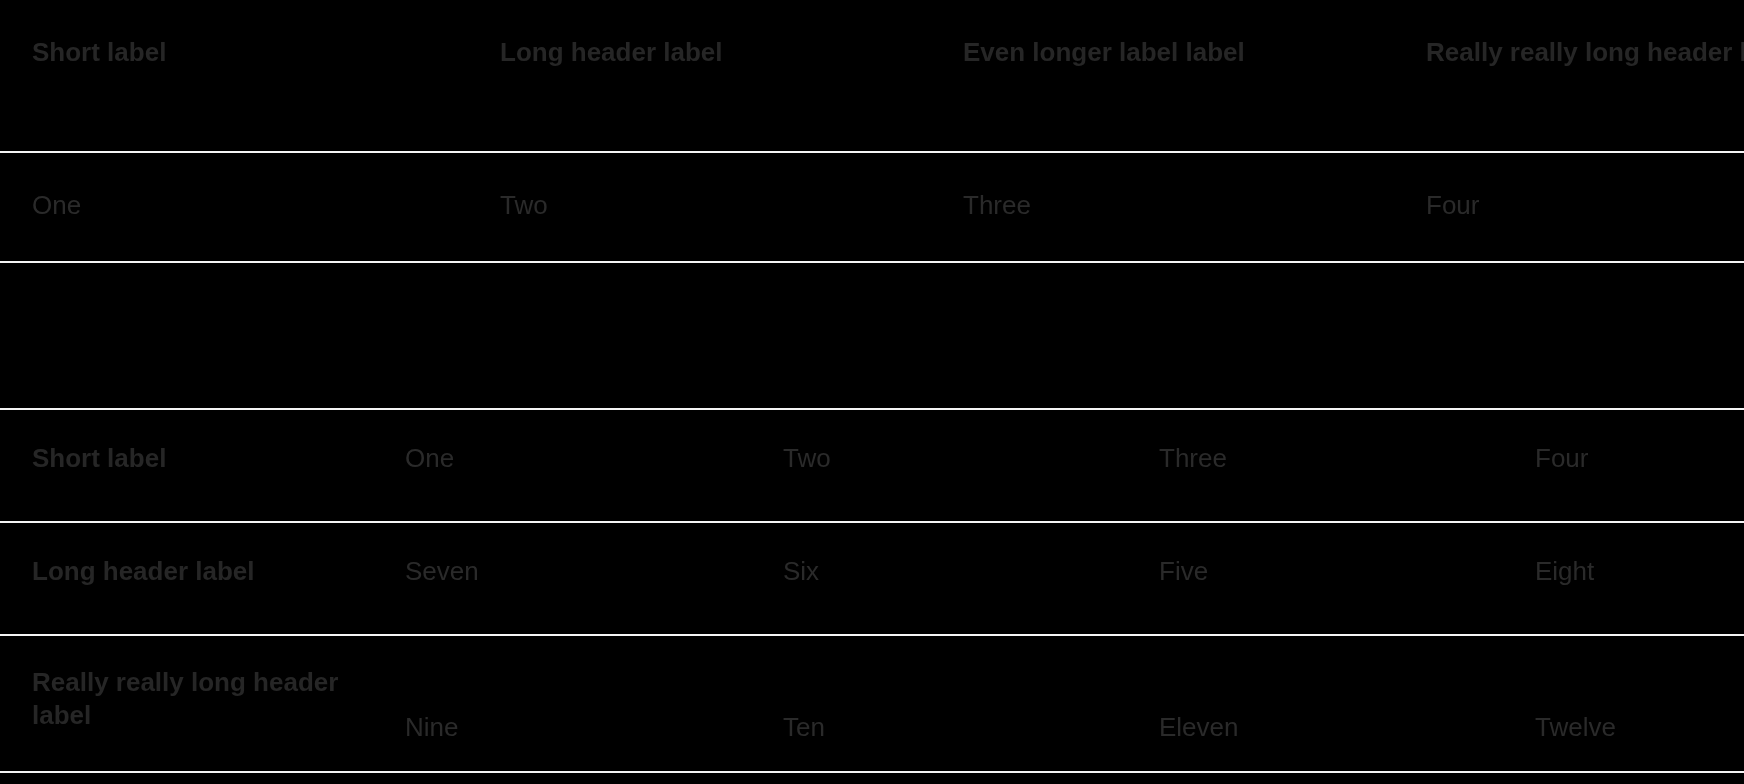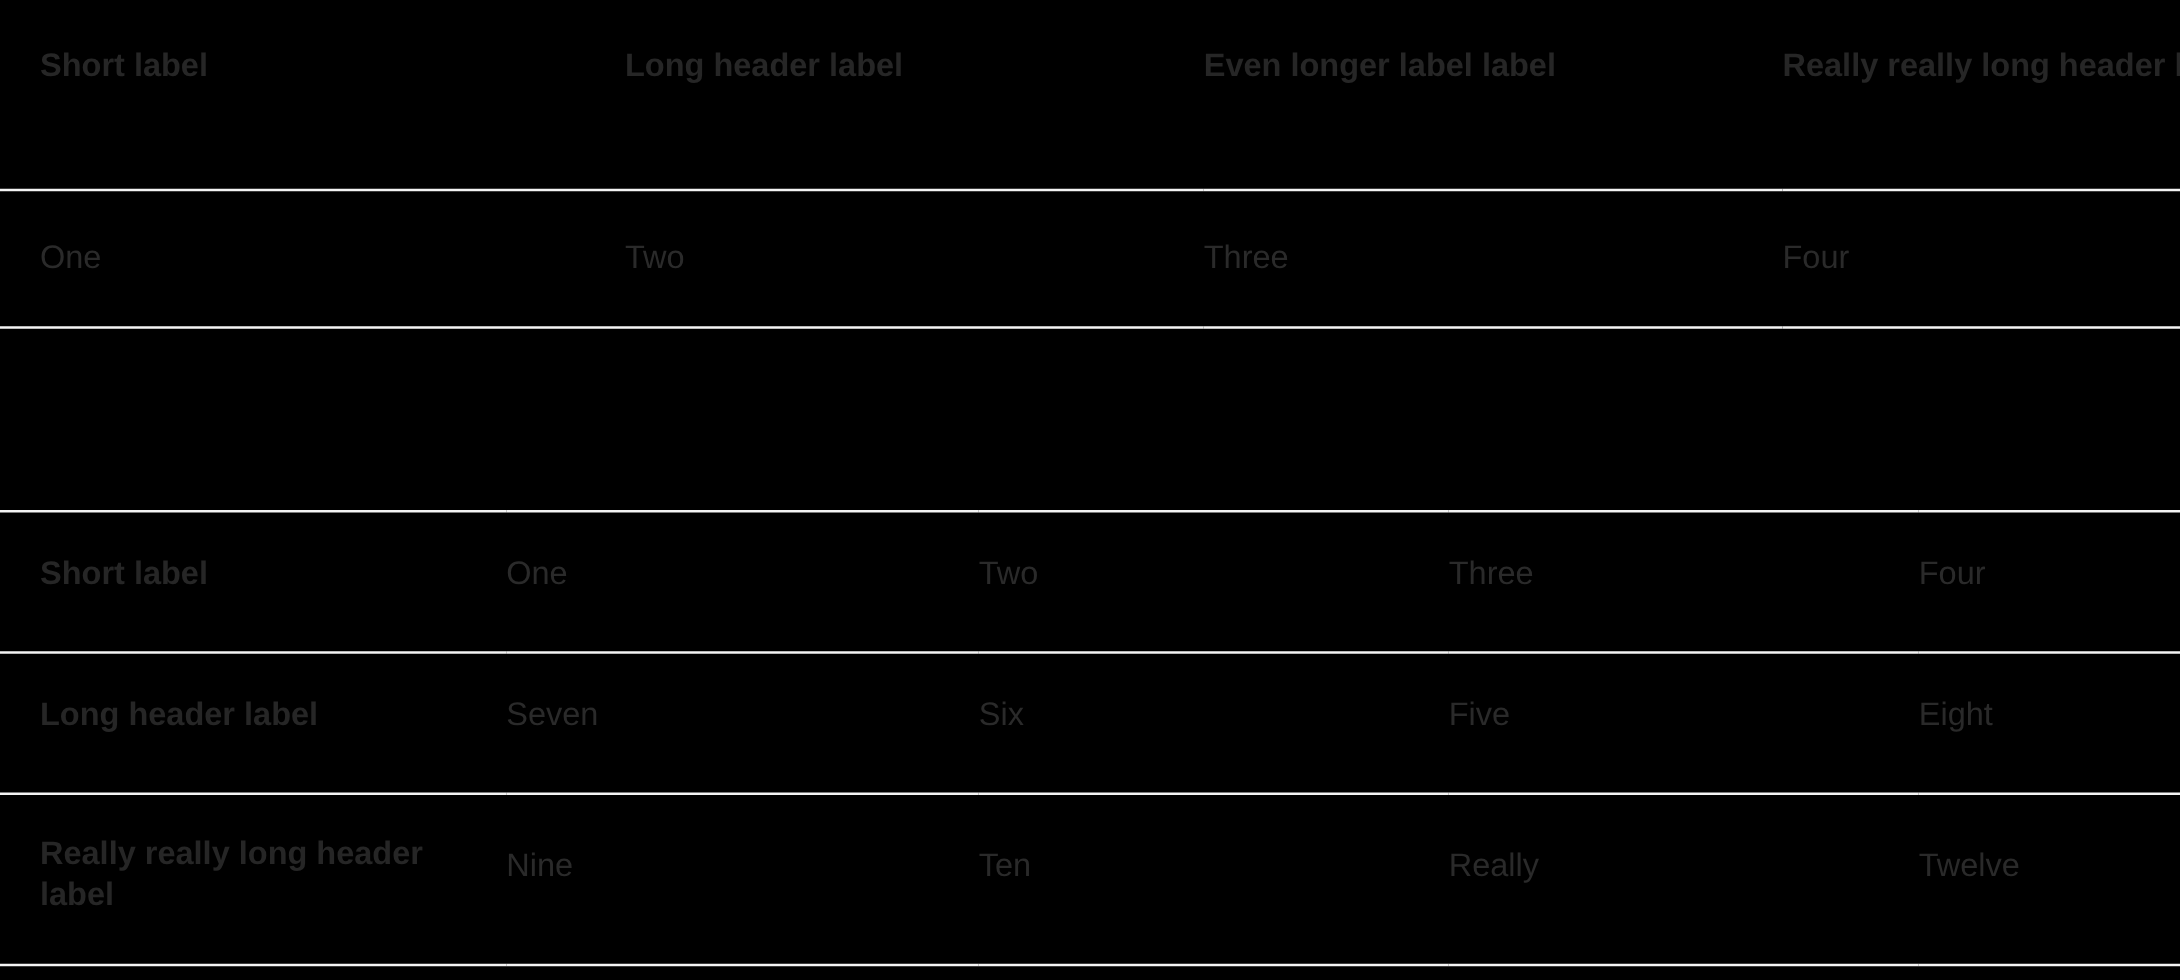--- a/index.html
+++ b/index.html
@@ -108,21 +108,21 @@
   .r4 { width: 348px; }
   .r5 { width: 353px; }
   .table-row tr.tall {
     height: 137px;
   }
   .table-row tr.tall th.rowhead,
   .table-row tr.tall td.cell {
     padding-top: 30px;
   }
   .table-row tr.tall td.cell {
-    padding-top: 40px;
+    padding-top: 75px;
   }
   .table-row tr:first-child th.rowhead,
   .table-row tr:first-child td.cell {
     border-top: 2px solid #f4f4f4;
   }
 </style>
 </head>
 <body>
 
 <div class="page">
@@ -161,19 +161,19 @@
         <th class="rowhead">Long header label</th>
         <td class="cell r2">Seven</td>
         <td class="cell r3">Six</td>
         <td class="cell r4">Five</td>
         <td class="cell r5">Eight</td>
       </tr>
       <tr class="tall">
         <th class="rowhead">Really really long header label</th>
         <td class="cell r2">Nine</td>
         <td class="cell r3">Ten</td>
-        <td class="cell r4">Really</td>
+        <td class="cell r4">Eleven</td>
         <td class="cell r5">Twelve</td>
       </tr>
     </tbody>
   </table>
 
 </div>
 
 </body></html>

